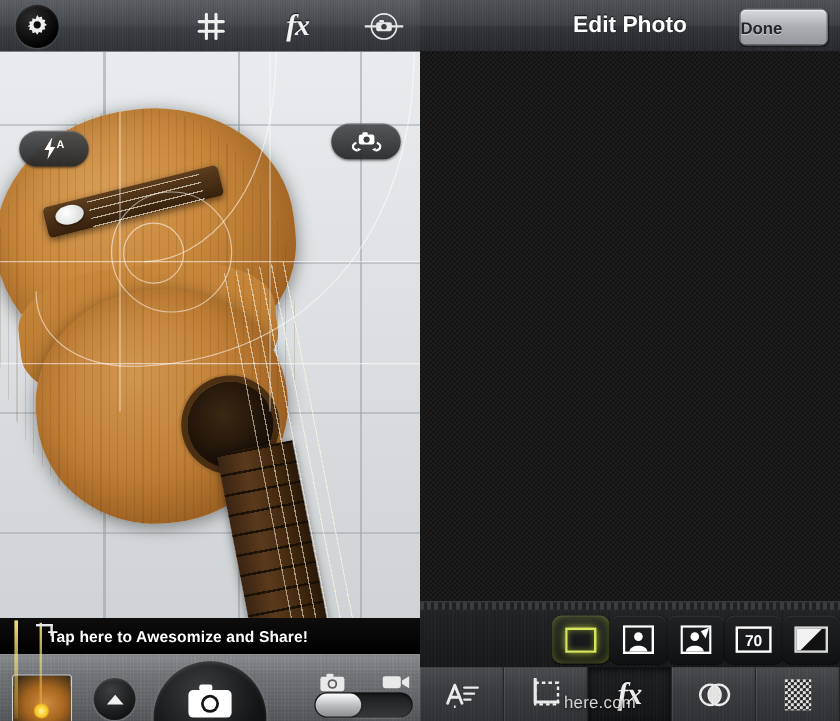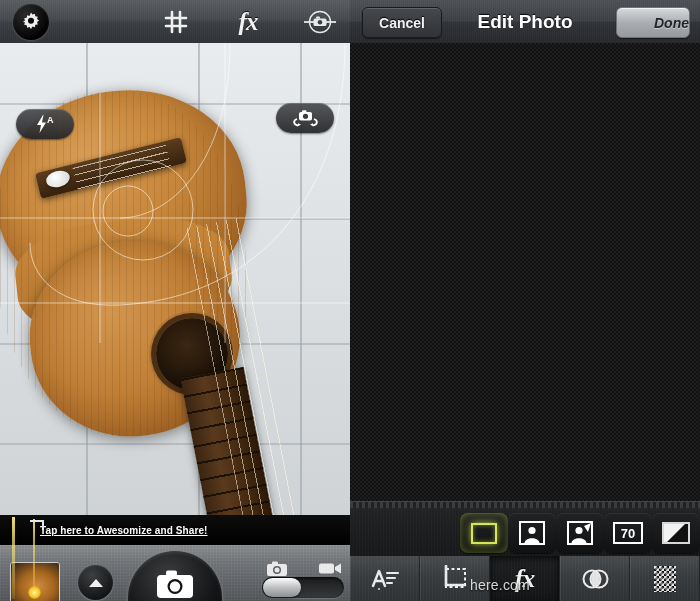--- a/index.html
+++ b/index.html
@@ -80,22 +80,22 @@
   .vf-btn{position:absolute;height:30px;border-radius:15px;
      background:linear-gradient(180deg,rgba(74,76,79,.93),rgba(34,36,38,.93));
      box-shadow:0 1px 2px rgba(0,0,0,.5),inset 0 1px 0 rgba(255,255,255,.18);
      display:flex;align-items:center;justify-content:center;z-index:6;}
   #flash-button{left:16px;top:66px;width:58px;}
   #flip-camera-button{left:276px;top:60px;width:58px;}
 
   
   .tip-banner{position:absolute;left:0;top:515px;width:350px;height:30px;
      background:linear-gradient(180deg,#0d0d0d,#000);display:flex;align-items:center;}
-  .tip-text{color:#fff;font-weight:700;font-size:10px;margin-left:40px;letter-spacing:.1px;
-     text-shadow:0 -1px 1px #000;text-decoration:underline;}
+  .tip-text{color:#fff;font-weight:700;font-size:13px;margin-left:40px;letter-spacing:.1px;
+     text-shadow:0 -1px 1px #000;}
   .tip-beam{position:absolute;left:12px;top:517px;width:3px;height:82px;z-index:8;
      background:linear-gradient(180deg,rgba(255,235,120,.95),rgba(255,215,60,.15));}
   .tip-beam2{position:absolute;left:33px;top:519px;width:2px;height:74px;z-index:8;
      background:linear-gradient(180deg,rgba(255,235,120,.9),rgba(255,210,40,.2));}
   .tip-dot{position:absolute;left:28px;top:586px;width:13px;height:13px;border-radius:50%;z-index:9;
      background:radial-gradient(circle,#fff29a 0%,#f5c51e 55%,rgba(220,160,0,0) 78%);}
   .tip-corner{position:absolute;left:30px;top:520px;width:12px;height:8px;border-top:2px solid #e8e8e8;border-right:2px solid #e8e8e8;z-index:9;}
 
   
   .cam-bottombar{position:absolute;left:0;top:545px;width:350px;height:56px;
@@ -135,21 +135,21 @@
   #cancel-button{position:absolute;left:12px;top:7px;width:78px;height:29px;border-radius:6px;
      background:linear-gradient(180deg,#46494d,#303235);border:1px solid #191a1c;
      box-shadow:inset 0 1px 0 rgba(255,255,255,.16),0 1px 1px rgba(0,0,0,.5);
      display:flex;align-items:center;justify-content:center;z-index:3;}
   #cancel-button span{color:#eef0f2;font-size:14px;font-weight:700;text-shadow:0 -1px 1px #000;}
   .edit-title{position:absolute;left:0;top:0;width:350px;height:43px;display:flex;align-items:center;
      justify-content:center;color:#fff;font-size:19px;font-weight:700;text-shadow:0 -1px 1px rgba(0,0,0,.9);z-index:2;}
   #done-button{position:absolute;right:10px;top:7px;width:72px;height:29px;border-radius:6px;
      background:linear-gradient(180deg,#d8dadd,#a9acb0 52%,#969a9e);border:1px solid #6f7276;
      box-shadow:inset 0 1px 0 rgba(255,255,255,.7),0 1px 1px rgba(0,0,0,.5);
-     display:flex;align-items:center;justify-content:flex-end;z-index:3;font-style:italic;}
+     display:flex;align-items:center;justify-content:flex-start;z-index:3;}
   #done-button span{color:#22252a;font-size:14px;font-weight:700;text-shadow:0 1px 0 rgba(255,255,255,.45);}
 
   .checker{position:absolute;left:0;top:43px;width:350px;height:458px;
      background-color:#1e1e1e;
      background-image:linear-gradient(45deg,#111 25%,transparent 25%,transparent 75%,#111 75%),
                       linear-gradient(45deg,#111 25%,transparent 25%,transparent 75%,#111 75%);
      background-size:4px 4px;background-position:0 0,2px 2px;}
 
   
   .tool-strip{position:absolute;left:0;top:501px;width:350px;height:55px;
@@ -327,23 +327,20 @@
     </div>
 
     <div class="mode-switch">
       <div class="mode-knob"></div>
     </div>
   </div>
 
   <div id="right-panel">
 
     <div class="edit-topbar">
-      <div id="cancel-button">
-        <span>Cancel</span>
-      </div>
       <div class="edit-title">Edit Photo</div>
       <div id="done-button">
         <span>Done</span>
       </div>
     </div>
 
     <div class="checker"></div>
 
     <div class="tool-strip">
       <div class="tool-row" id="tool-row">

